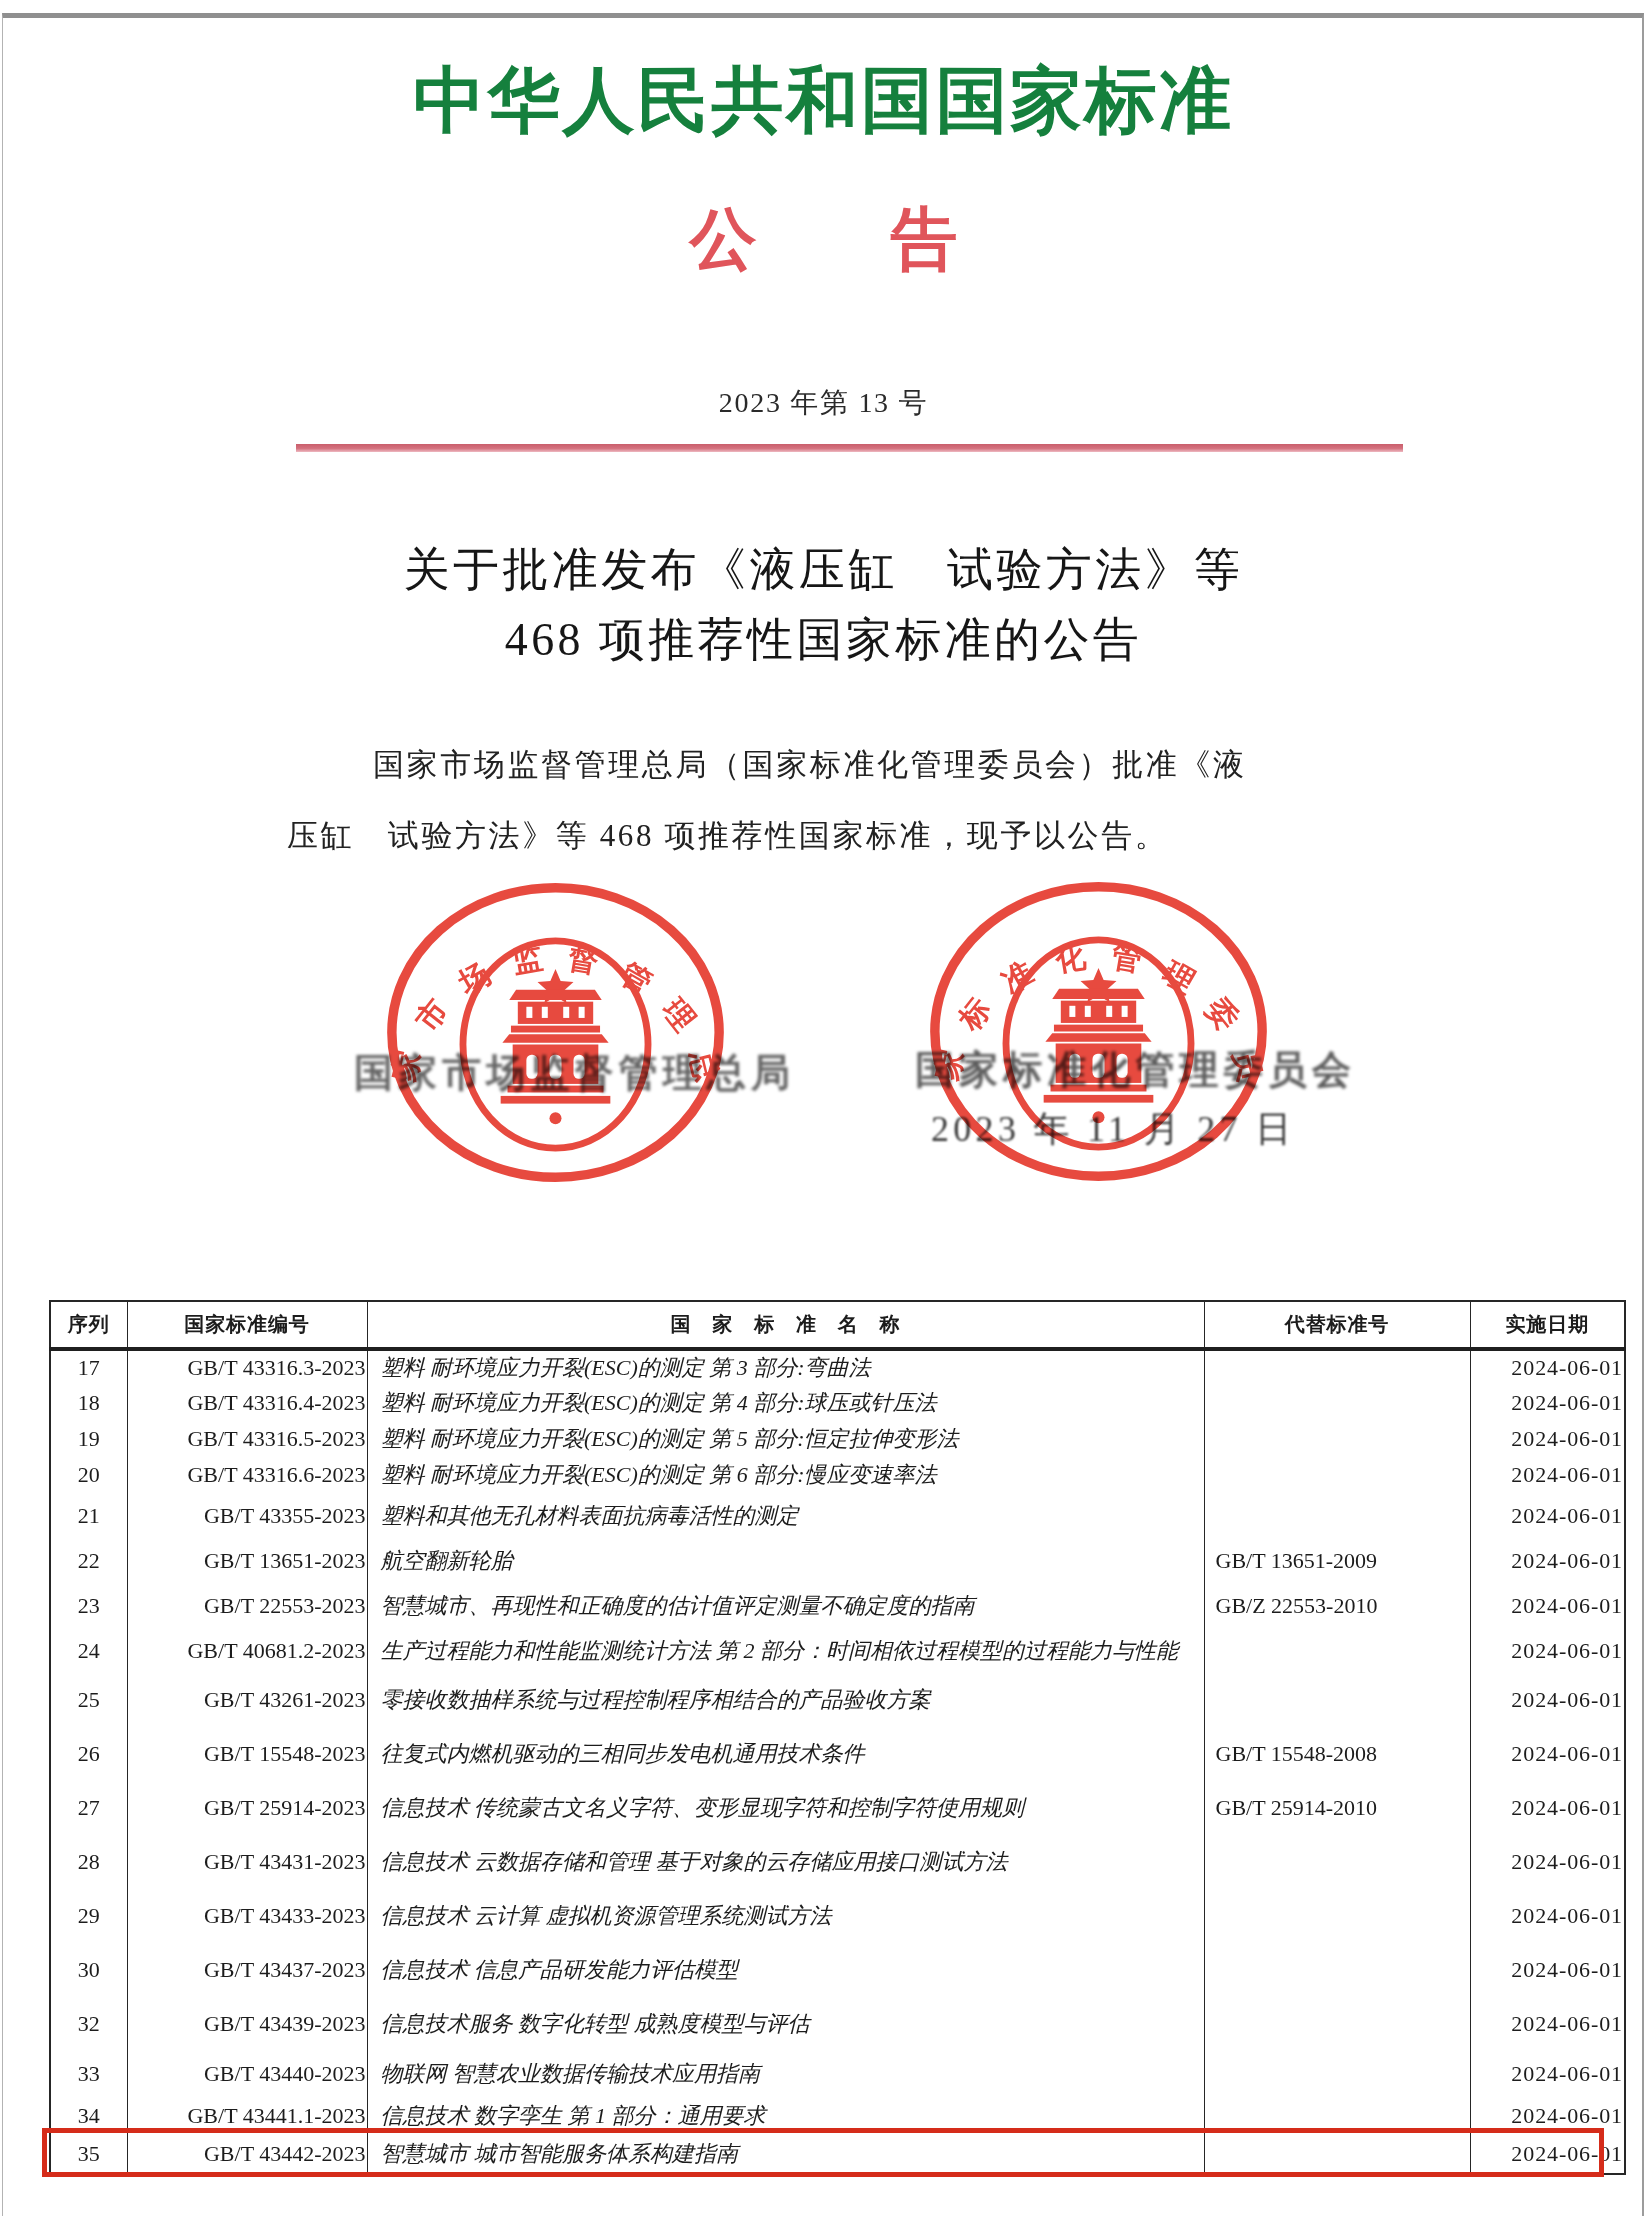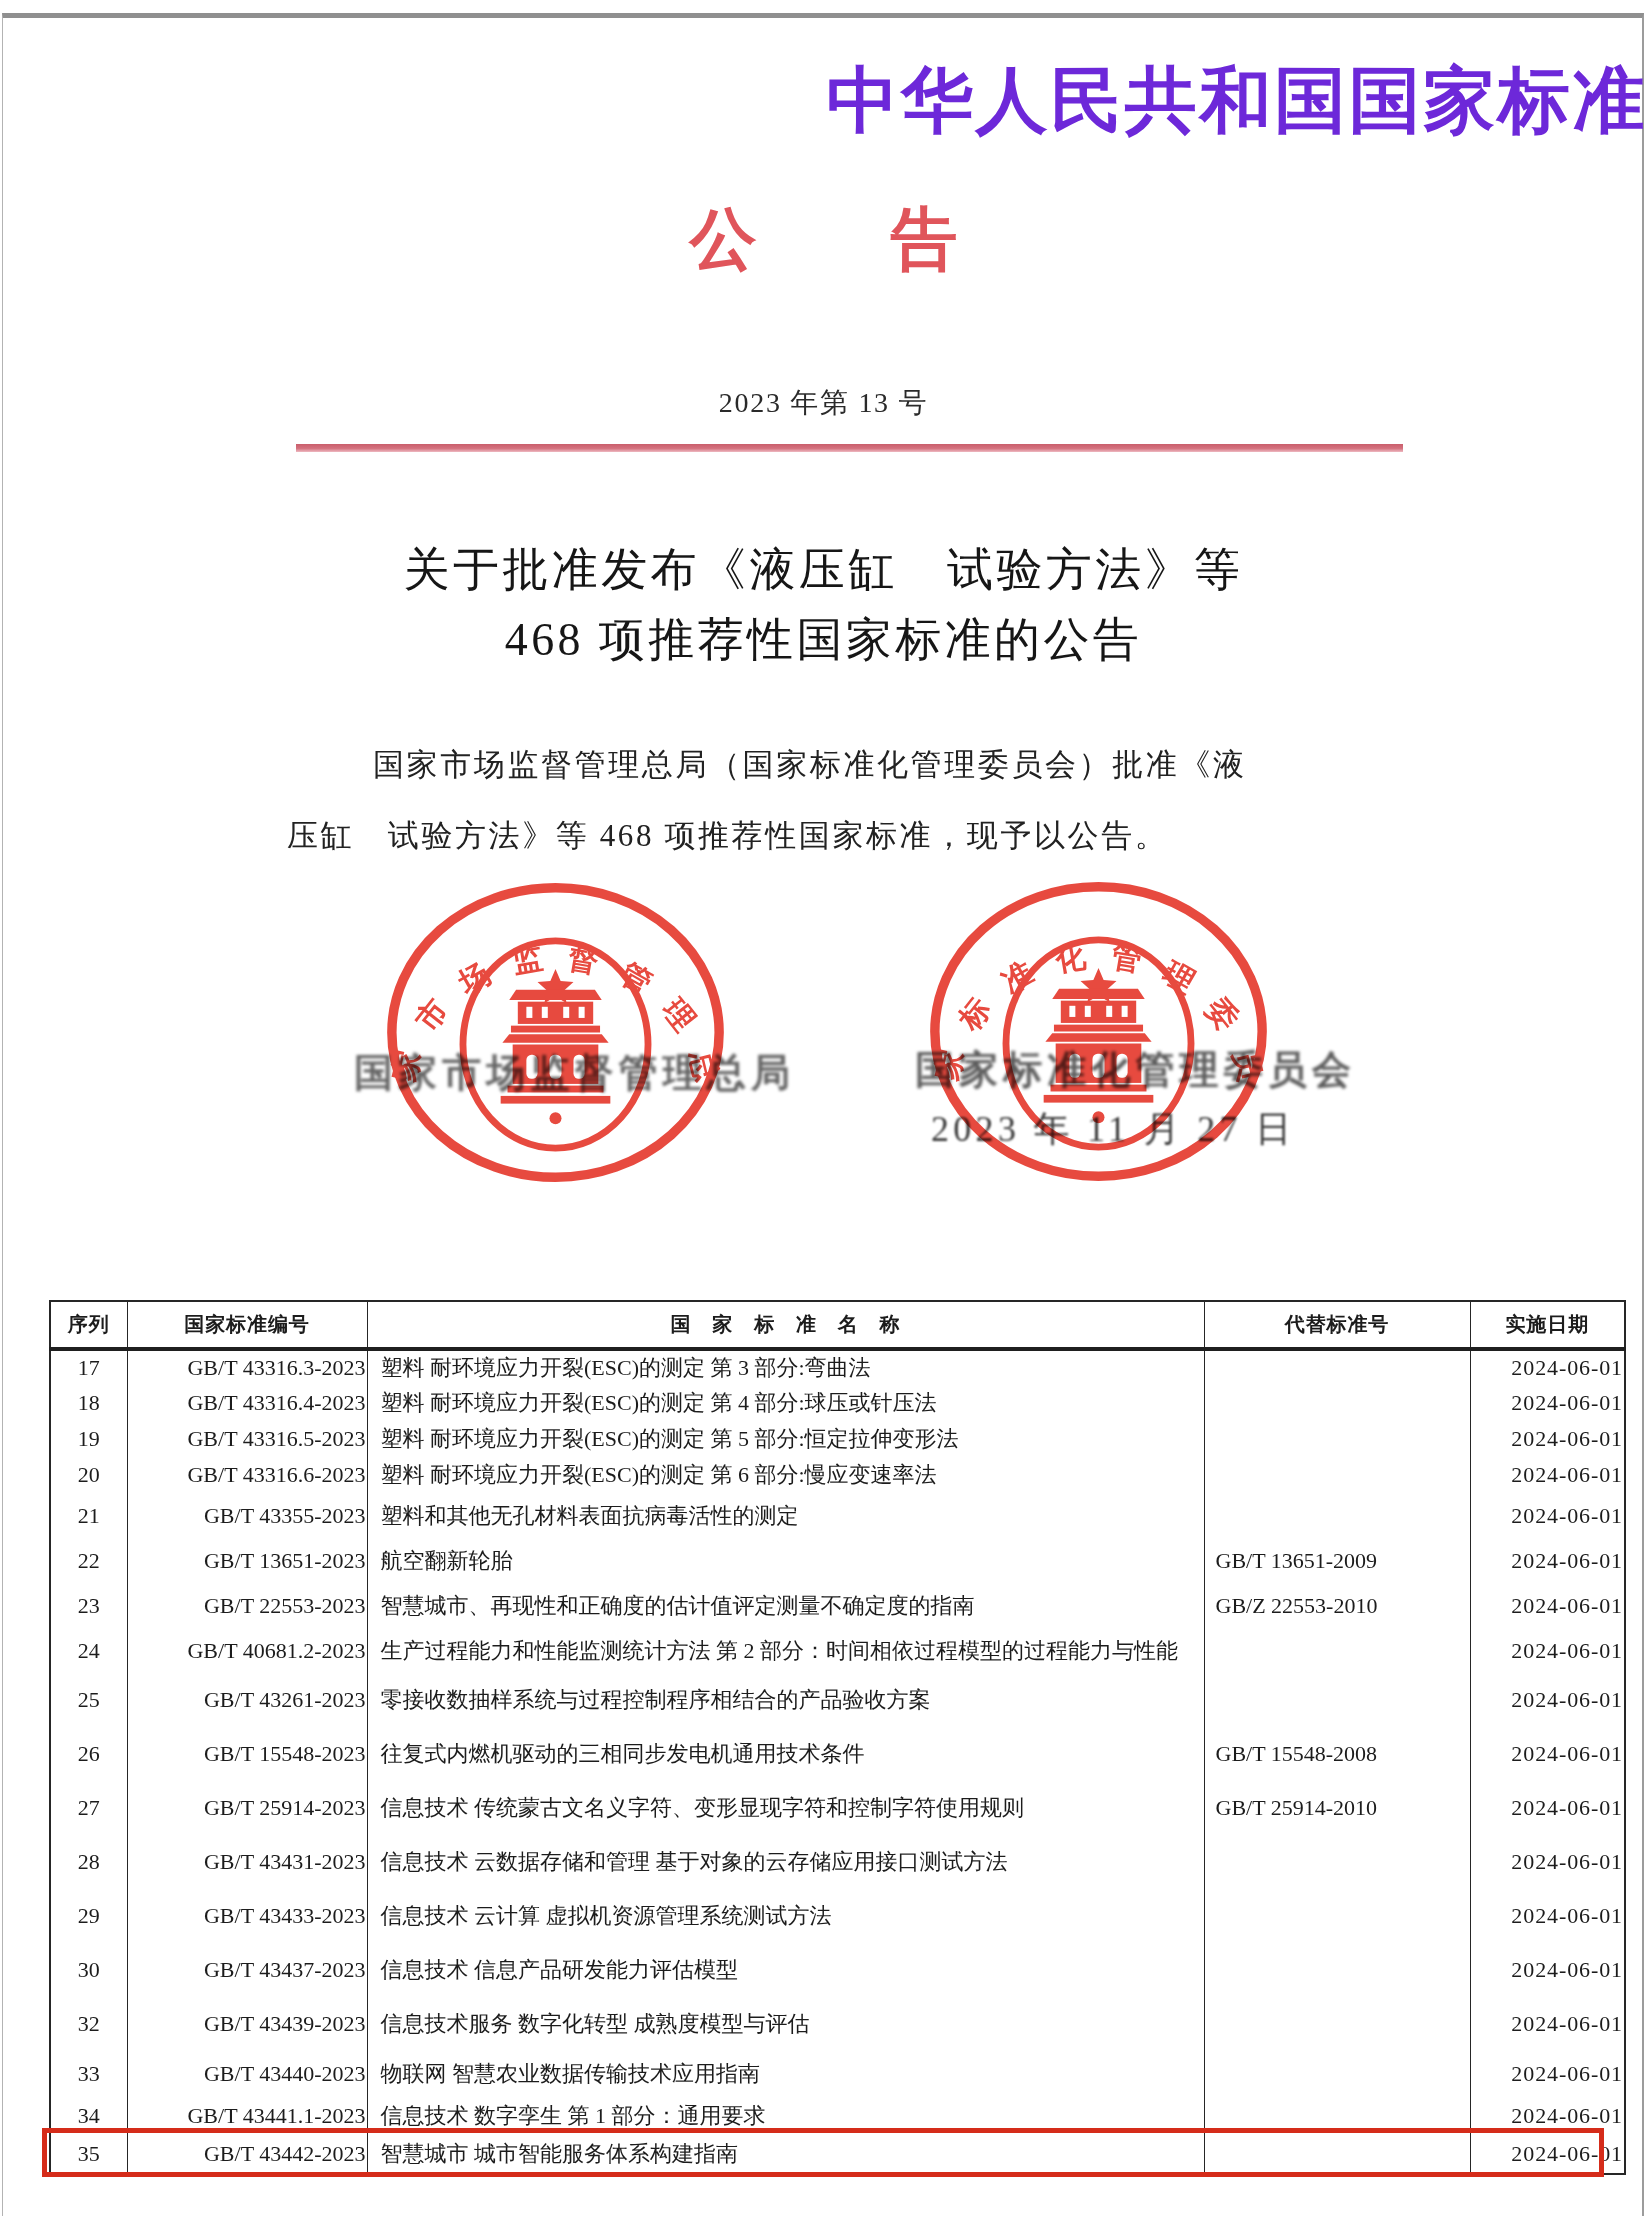--- a/index.html
+++ b/index.html
@@ -6,22 +6,22 @@
   .page {
     position:relative; width:1647px; height:2216px; background:#fff;
     font-family:"Liberation Serif","DejaVu Serif",serif; color:#1e1e1e; overflow:hidden;
   }
   .page-frame {
     position:absolute; top:13px; left:1.7px; right:3.4px; bottom:-3.4px;
     border-top:5.1px solid #8f8f8f; border-left:1.7px solid #b3b3b3; border-right:2.6px solid #9c9c9c;
     pointer-events:none;
   }
   .masthead-title {
-    position:absolute; top:53px; left:0; right:0; text-align:right;
-    font-size:72px; font-weight:bold; letter-spacing:2.6px; color:#6d28d9;font-family:Liberation Mono, monospace;
+    position:absolute; top:53px; left:0; right:0; text-align:center;
+    font-size:72px; font-weight:bold; letter-spacing:2.6px; color:#15803d;font-family:Liberation Mono, monospace;
   }
   .masthead-subtitle {
     position:absolute; top:194px; left:0; right:0; text-align:center;
     font-size:67px; font-weight:bold; color:#e0555b;
   }
   .issue-no {
     position:absolute; top:384px; left:0; right:0; text-align:center;
     font-size:28px; letter-spacing:1.7px; color:#2a2a2a;
   }
   .red-rule {
@@ -63,21 +63,21 @@
   .std-table td {
     border-left:1.7px solid #262626; border-right:1.7px solid #262626;
     border-top:0; border-bottom:0; vertical-align:middle; white-space:nowrap; overflow:visible;
   }
   .std-table tbody tr { height:45px; }
   .std-table tbody tr:nth-child(-n+4) { height:36px; }
   .std-table tbody tr:nth-child(n+9):nth-child(-n+15) { height:54px;padding-left:20px; }
   .std-table tbody tr:nth-child(n+17) { height:39px;margin-left:8px; }
   .c-seq  { text-align:center; }
   .c-code { text-align:right; padding-left:10.3px; }
-  .c-name { text-align:left; padding-left:13px; }
+  .c-name { text-align:left; padding-left:13px;font-style:italic; }
   .c-rep  { text-align:left; padding-left:11px; }
   .c-date { text-align:right; letter-spacing:0.9px; }
   .highlight-box {
     position:absolute; display:none; z-index:3; box-sizing:border-box;
     border:5.1px solid #d52c1a; pointer-events:none;
   }
 </style>
 </head>
 <body>
 

